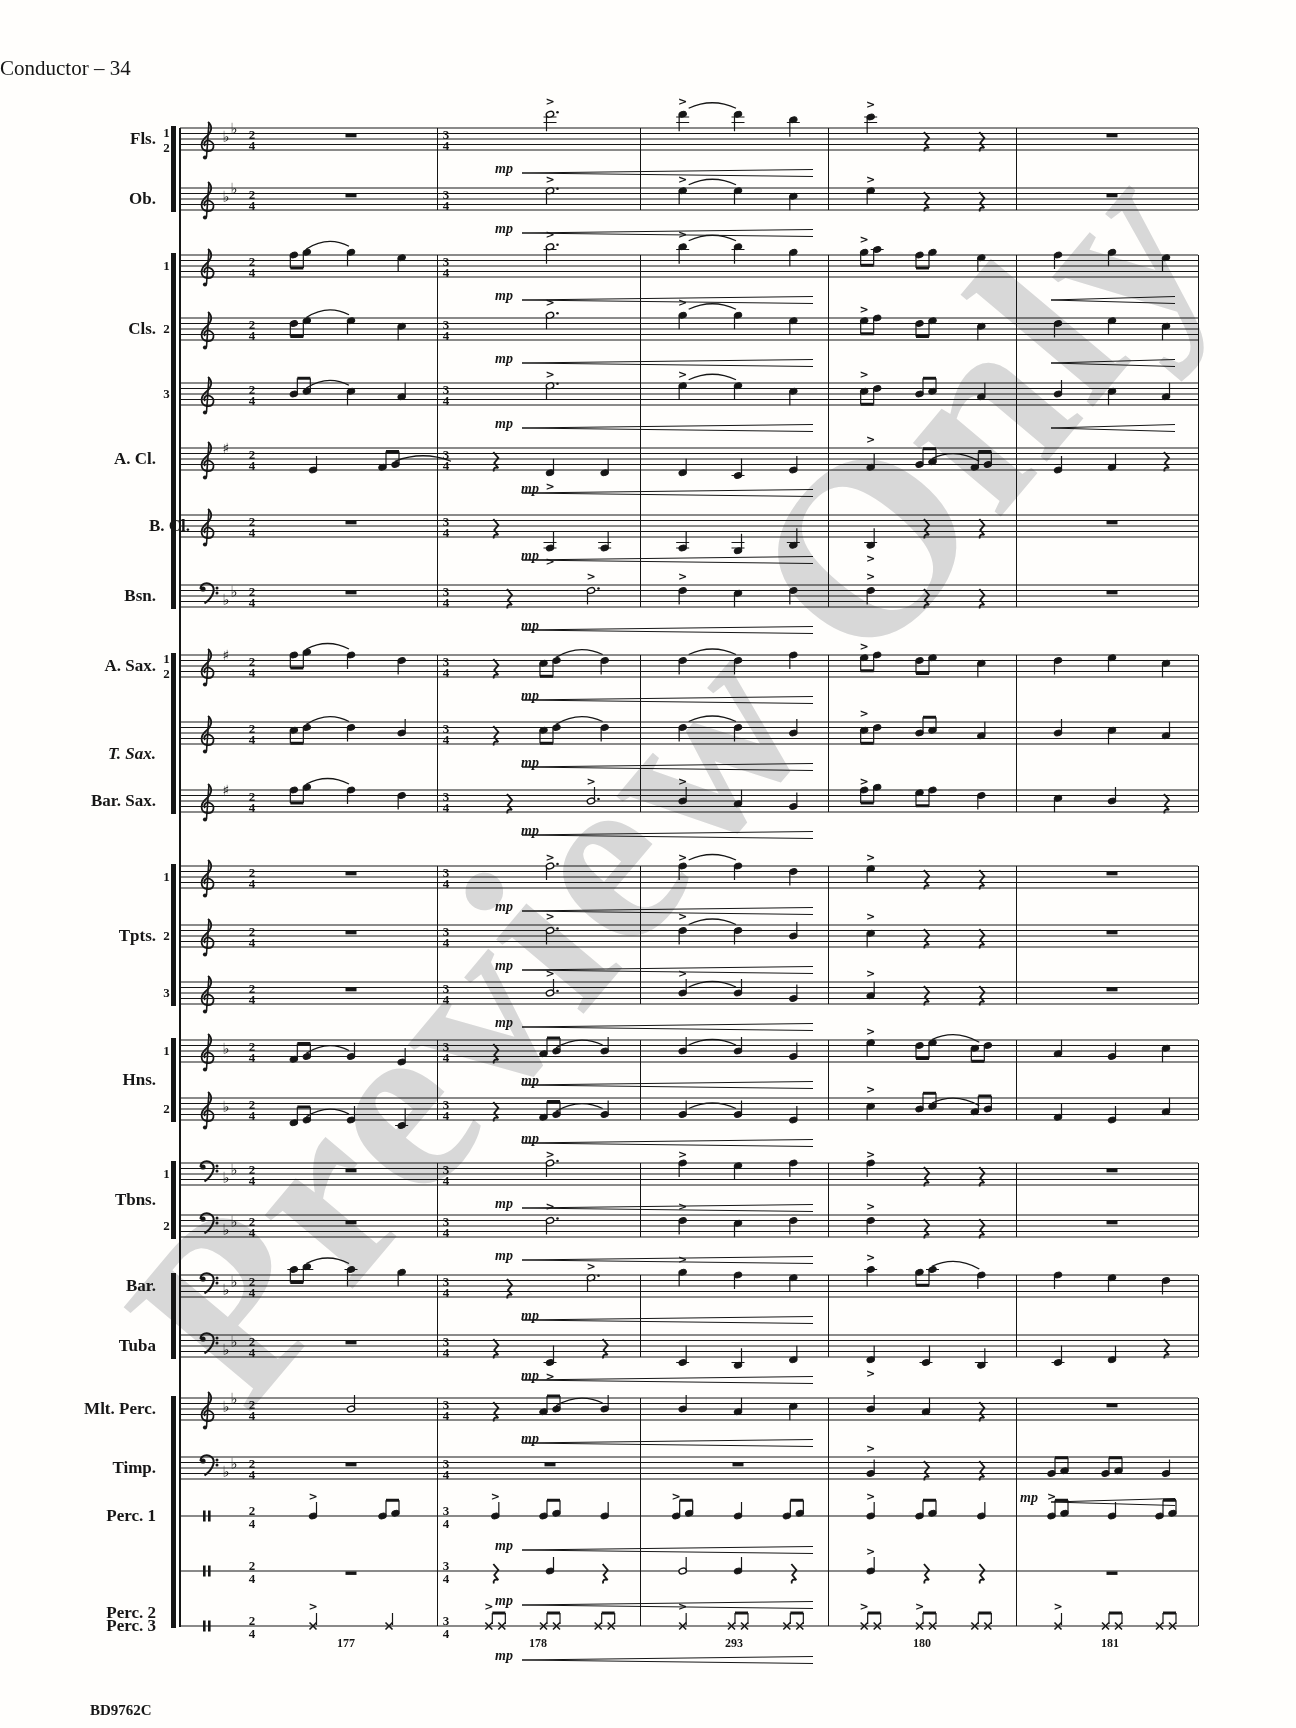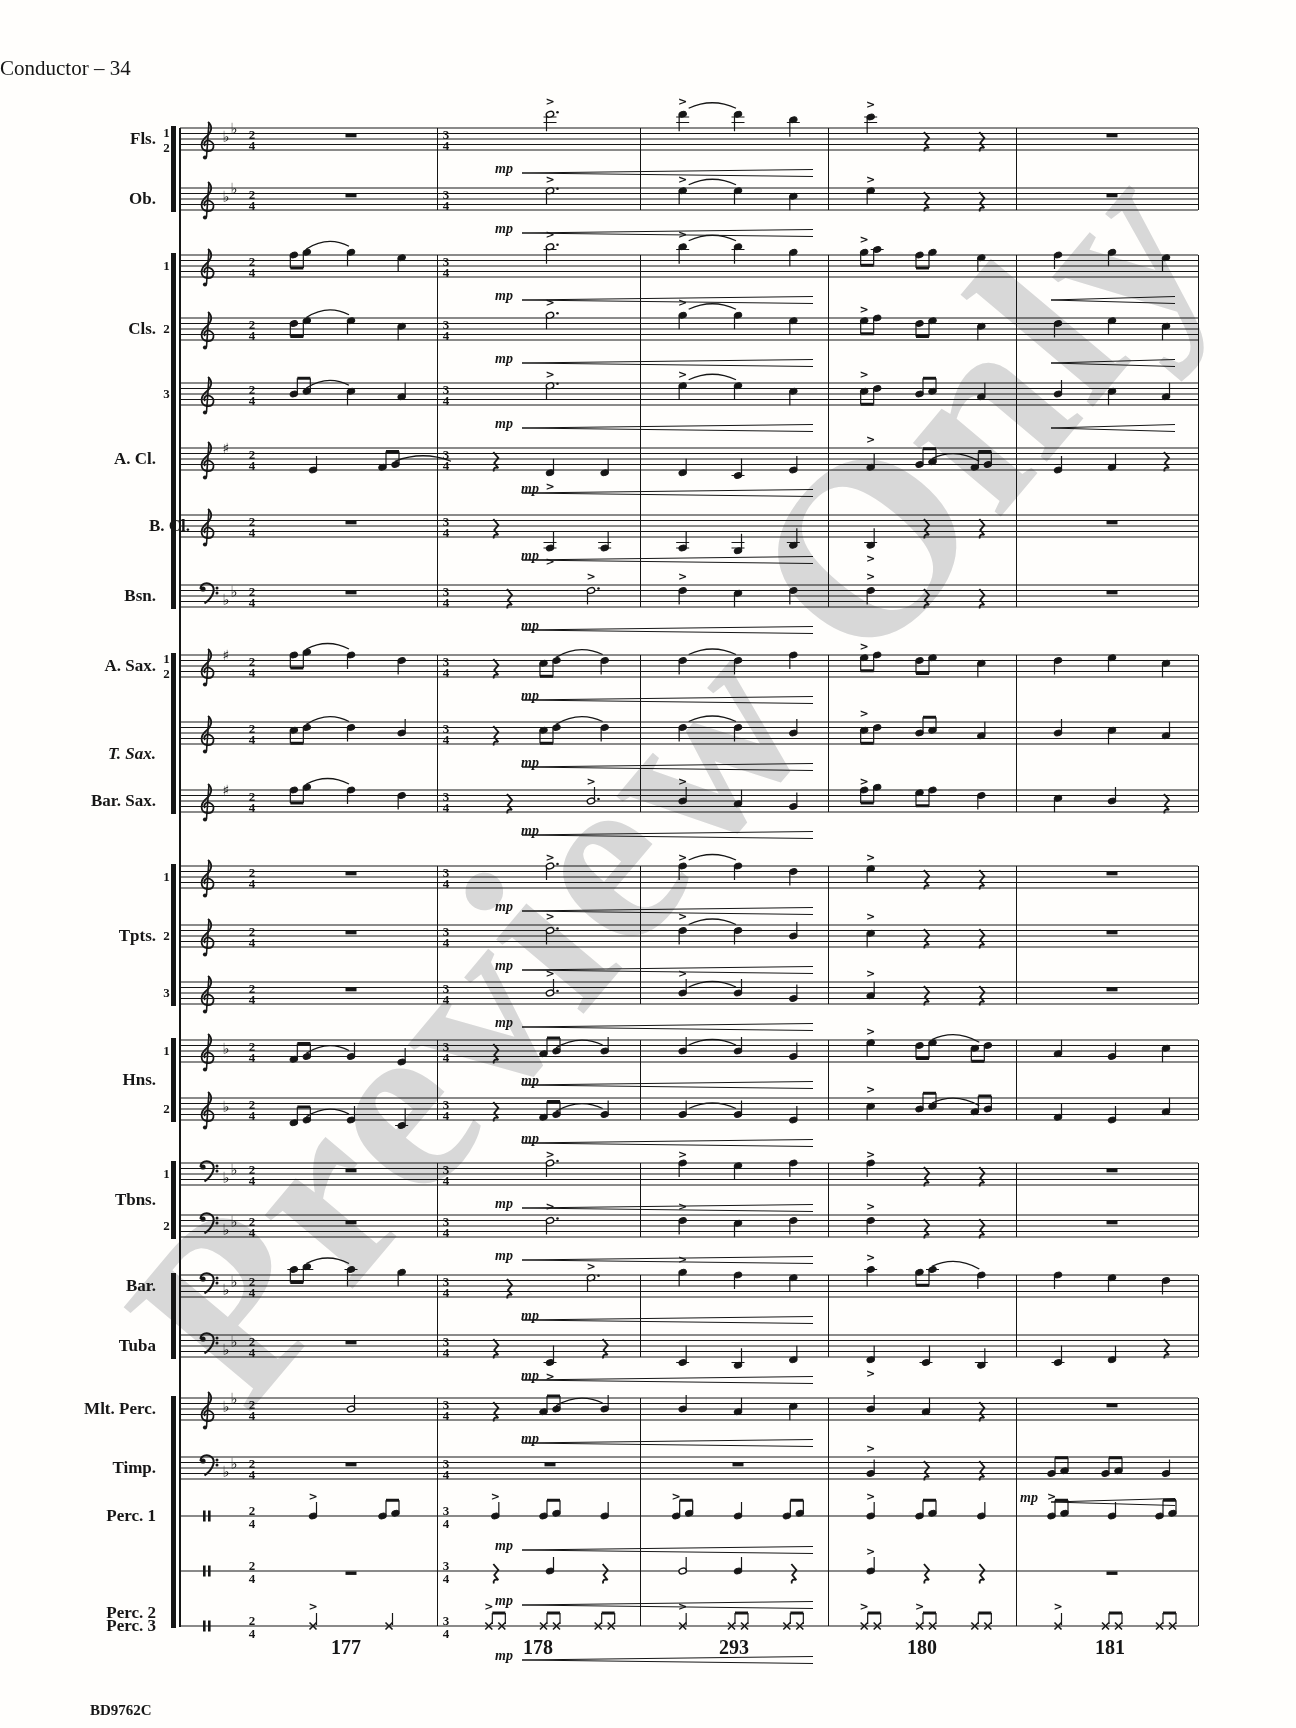--- a/index.html
+++ b/index.html
@@ -8,21 +8,21 @@
   .watermark{position:absolute;left:-280px;top:630px;width:1900px;height:300px;line-height:300px;
         text-align:center;font-size:250px;font-weight:700;letter-spacing:6px;color:#d8d8d8;
         transform:rotate(-50deg);white-space:nowrap;user-select:none;z-index:1;}
   .chrome{position:absolute;z-index:2;}
   .header{left:0;top:56px;width:1296px;text-align:left;font-size:21px;font-weight:500;}
   .plate{left:90px;top:1702px;font-size:15px;font-weight:700;}
   .inst-label{position:absolute;left:0;width:156px;text-align:right;height:22px;line-height:22px;
         font-size:17px;font-weight:700;z-index:2;}
   .stave-num{position:absolute;left:160px;width:13px;text-align:center;height:16px;line-height:16px;
         font-size:13px;font-weight:700;z-index:2;}
-  .mnum{position:absolute;width:64px;text-align:center;top:1636px;font-size:20px;font-weight:600;z-index:2;}
+  .mnum{position:absolute;width:64px;text-align:center;top:1636px;font-size:12px;font-weight:600;z-index:2;}
   .vline{position:absolute;background:#161616;z-index:2;}
   svg.staff{position:absolute;z-index:3;overflow:visible;}
 </style>
 </head>
 <body>
 
 <div class="page">
   <div class="watermark">Preview Only</div>
   <div class="chrome header">Conductor – 34</div>
   <div class="chrome plate">BD9762C</div>

